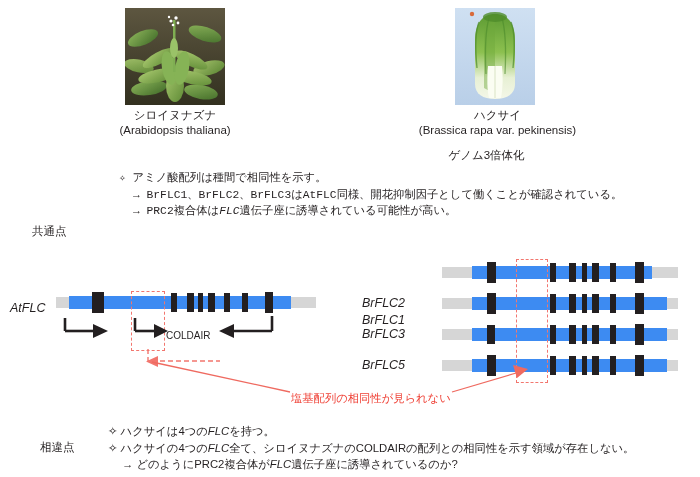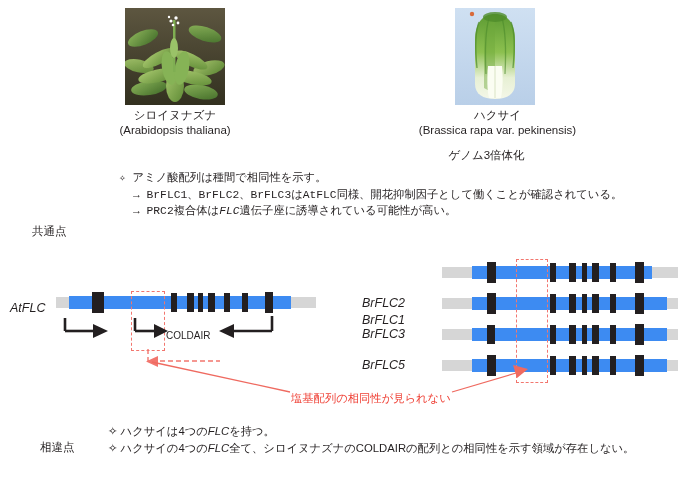--- a/index.html
+++ b/index.html
@@ -233,13 +233,14 @@
   <path d="M513 365 L528 369 L517 378 Z" fill="#ef6a60"></path>
 </svg>
 
 <div class="redtext" style="left:291px;top:391px;">塩基配列の相同性が見られない</div>
 
 <div class="side-label" style="left:40px;top:440px;">相違点</div>
 
 <div class="bullets" style="left:108px;top:423px;">
   <div>✧ ハクサイは4つの<span class="ital">FLC</span>を持つ。</div>
   <div>✧ ハクサイの4つの<span class="ital">FLC</span>全て、シロイヌナズナのCOLDAIRの配列との相同性を示す領域が存在しない。</div>
+  <div class="indent">→ どのようにPRC2複合体が<span class="ital">FLC</span>遺伝子座に誘導されているのか?</div>
 </div>
 
 </body></html>

